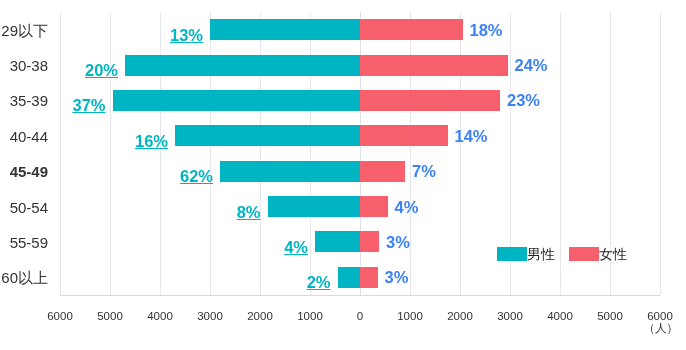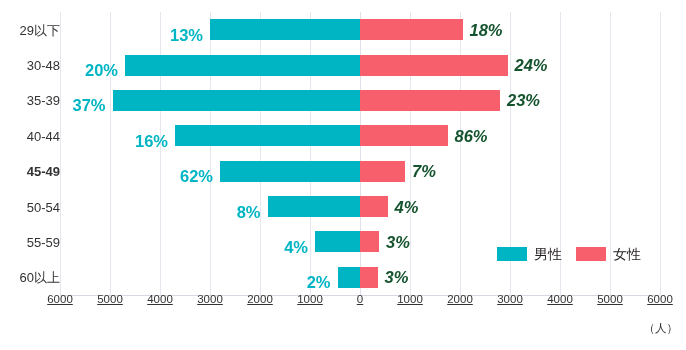--- a/index.html
+++ b/index.html
@@ -45,22 +45,23 @@
     top: 295px;
     width: 600px;
     height: 1px;
     background: #d8d8e2;
   }
 
   
   .cat-label {
     position: absolute;
     right: 100%;
-    white-space: nowrap;
-    font-size: 13px;
+    margin-right: 12px;
+    white-space: nowrap;
+    font-size: 15px;
     color: #333333;
     line-height: 1;
     transform: translateY(-50%);
   }
 
   
   .row {
     position: absolute;
     left: 0;
     right: 0;
@@ -81,37 +82,36 @@
   .val-label {
     position: absolute;
     font-size: 16.5px;
     font-weight: bold;
     line-height: 1;
     white-space: nowrap;
   }
   .val-label.male {
     color: #00b5c3;
     text-align: right;
+    text-decoration: underline;
   }
   .val-label.female {
-    color: #14532d;
+    color: #3b82f6;
     text-align: center;
-    font-style: italic;
   }
 
   
   .tick-label {
     position: absolute;
-    top: 294px;
+    top: 311px;
     font-size: 11.5px;
     color: #333333;
     line-height: 1;
     transform: translateX(-50%);
     white-space: nowrap;
-    text-decoration: underline;
   }
 
   #axis-unit {
     position: absolute;
     right: 8px;
     top: 323px;
     font-size: 11.5px;
     color: #333333;
     line-height: 1;
   }
@@ -121,21 +121,20 @@
     position: absolute;
     left: 497px;
     top: 247px;
     display: flex;
     align-items: center;
     gap: 14px;
   }
   .legend-item {
     display: flex;
     align-items: center;
-    gap: 7px;
   }
   .legend-swatch {
     width: 30px;
     height: 14px;
     flex: none;
   }
   .legend-text {
     font-size: 14px;
     color: #231f20;
     line-height: 1;
@@ -158,21 +157,21 @@
         <div class="gridline zero" style="left: 300px;"></div>
         <div class="gridline" style="left: 350px;"></div>
         <div class="gridline" style="left: 400px;"></div>
         <div class="gridline" style="left: 450px;"></div>
         <div class="gridline" style="left: 500px;"></div>
         <div class="gridline" style="left: 550px;"></div>
         <div class="gridline" style="left: 600px;"></div>
       </div>
     <div id="categories">
         <div class="cat-label" style="top: 17.6875px;">29以下</div>
-        <div class="cat-label" style="top: 53.0625px;">30-48</div>
+        <div class="cat-label" style="top: 53.0625px;">30-38</div>
         <div class="cat-label" style="top: 88.4375px;">35-39</div>
         <div class="cat-label" style="top: 123.812px;">40-44</div>
         <div class="cat-label" style="top: 159.188px; font-weight: bold;">45-49</div>
         <div class="cat-label" style="top: 194.562px;">50-54</div>
         <div class="cat-label" style="top: 229.938px;">55-59</div>
         <div class="cat-label" style="top: 265.312px;">60以上</div>
       </div>
     <div id="bar-rows">
         <div class="row" style="top: 17.6875px;">
           <div class="bar male" style="left: 150px; width: 150px;"></div>
@@ -189,21 +188,21 @@
         <div class="row" style="top: 88.4375px;">
           <div class="bar male" style="left: 52.5px; width: 247.5px;"></div>
           <div class="bar female" style="left: 300px; width: 140px;"></div>
           <div class="val-label male" style="right: 554.5px; top: -3px;">37%</div>
           <div class="val-label female" style="left: 447px; top: -8px;">23%</div>
         </div>
         <div class="row" style="top: 123.812px;">
           <div class="bar male" style="left: 115px; width: 185px;"></div>
           <div class="bar female" style="left: 300px; width: 87.5px;"></div>
           <div class="val-label male" style="right: 492px; top: -3px;">16%</div>
-          <div class="val-label female" style="left: 394.5px; top: -8px;">86%</div>
+          <div class="val-label female" style="left: 394.5px; top: -8px;">14%</div>
         </div>
         <div class="row" style="top: 159.188px;">
           <div class="bar male" style="left: 160px; width: 140px;"></div>
           <div class="bar female" style="left: 300px; width: 45px;"></div>
           <div class="val-label male" style="right: 447px; top: -3px;">62%</div>
           <div class="val-label female" style="left: 352px; top: -8px;">7%</div>
         </div>
         <div class="row" style="top: 194.562px;">
           <div class="bar male" style="left: 207.5px; width: 92.5px;"></div>
           <div class="bar female" style="left: 300px; width: 27.5px;"></div>

